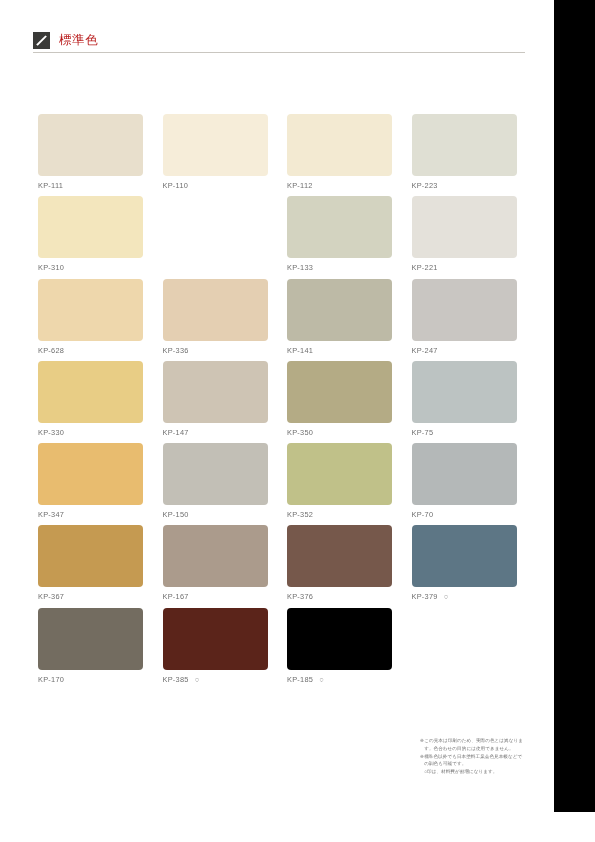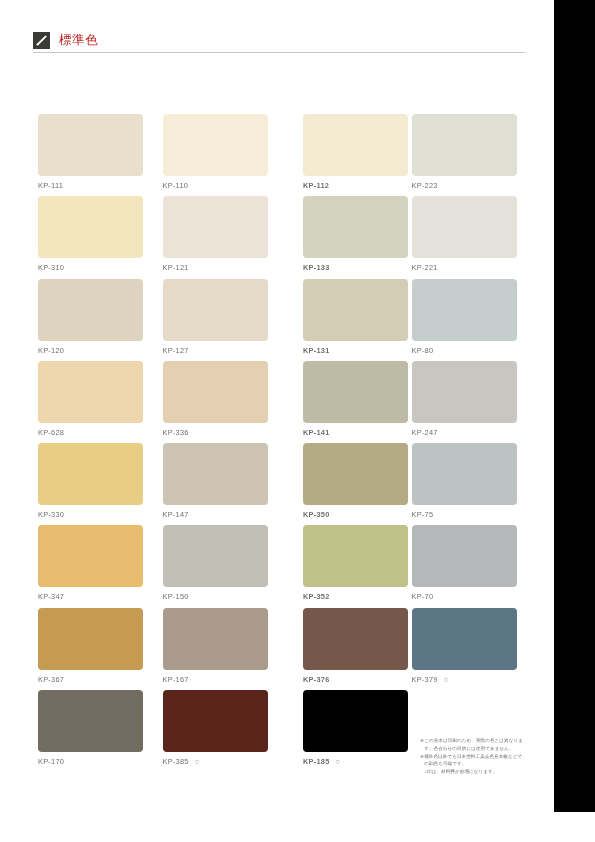--- a/index.html
+++ b/index.html
@@ -84,21 +84,21 @@
     position: relative;
     height: 82.3px;
   }
   .swatch-cell {
     position: absolute;
     top: 0;
     width: 105px;
   }
   .swatch-cell.c0 { left: 0px; }
   .swatch-cell.c1 { left: 124.5px; }
-  .swatch-cell.c2 { left: 265px; font-weight: bold; }
+  .swatch-cell.c2 { left: 249px; }
   .swatch-cell.c3 { left: 373.5px; }
 
   .swatch-chip {
     width: 105px;
     height: 62px;
     border-radius: 4px;
   }
   .swatch-caption {
     margin-top: 5px;
     font-size: 7.4px;
@@ -171,49 +171,27 @@
         <div class="swatch-cell c3">
           <div class="swatch-chip" style="background: rgb(223, 223, 211);"></div>
           <div class="swatch-caption">KP-223</div>
         </div>
       </div>
       <div class="swatch-row">
         <div class="swatch-cell c0">
           <div class="swatch-chip" style="background: rgb(243, 230, 189);"></div>
           <div class="swatch-caption">KP-310</div>
         </div>
-        <div class="swatch-cell c1">
-          <div class="swatch-chip" style="background: rgb(235, 227, 213);"></div>
-          <div class="swatch-caption">KP-121</div>
-        </div>
         <div class="swatch-cell c2">
           <div class="swatch-chip" style="background: rgb(211, 211, 192);"></div>
           <div class="swatch-caption">KP-133</div>
         </div>
         <div class="swatch-cell c3">
           <div class="swatch-chip" style="background: rgb(228, 225, 218);"></div>
           <div class="swatch-caption">KP-221</div>
-        </div>
-      </div>
-      <div class="swatch-row">
-        <div class="swatch-cell c0">
-          <div class="swatch-chip" style="background: rgb(222, 211, 190);"></div>
-          <div class="swatch-caption">KP-120</div>
-        </div>
-        <div class="swatch-cell c1">
-          <div class="swatch-chip" style="background: rgb(229, 218, 200);"></div>
-          <div class="swatch-caption">KP-127</div>
-        </div>
-        <div class="swatch-cell c2">
-          <div class="swatch-chip" style="background: rgb(212, 205, 181);"></div>
-          <div class="swatch-caption">KP-131</div>
-        </div>
-        <div class="swatch-cell c3">
-          <div class="swatch-chip" style="background: rgb(198, 205, 205);"></div>
-          <div class="swatch-caption">KP-80</div>
         </div>
       </div>
       <div class="swatch-row">
         <div class="swatch-cell c0">
           <div class="swatch-chip" style="background: rgb(238, 215, 172);"></div>
           <div class="swatch-caption">KP-628</div>
         </div>
         <div class="swatch-cell c1">
           <div class="swatch-chip" style="background: rgb(228, 207, 178);"></div>
           <div class="swatch-caption">KP-336</div>

